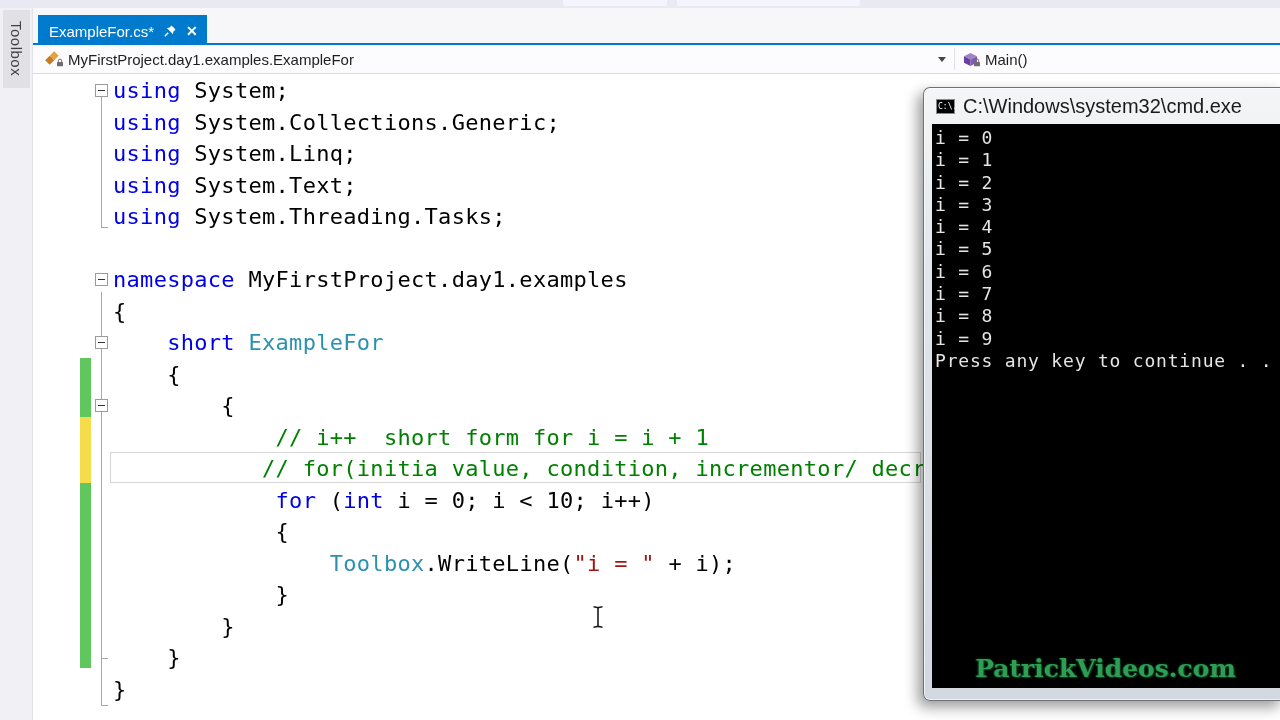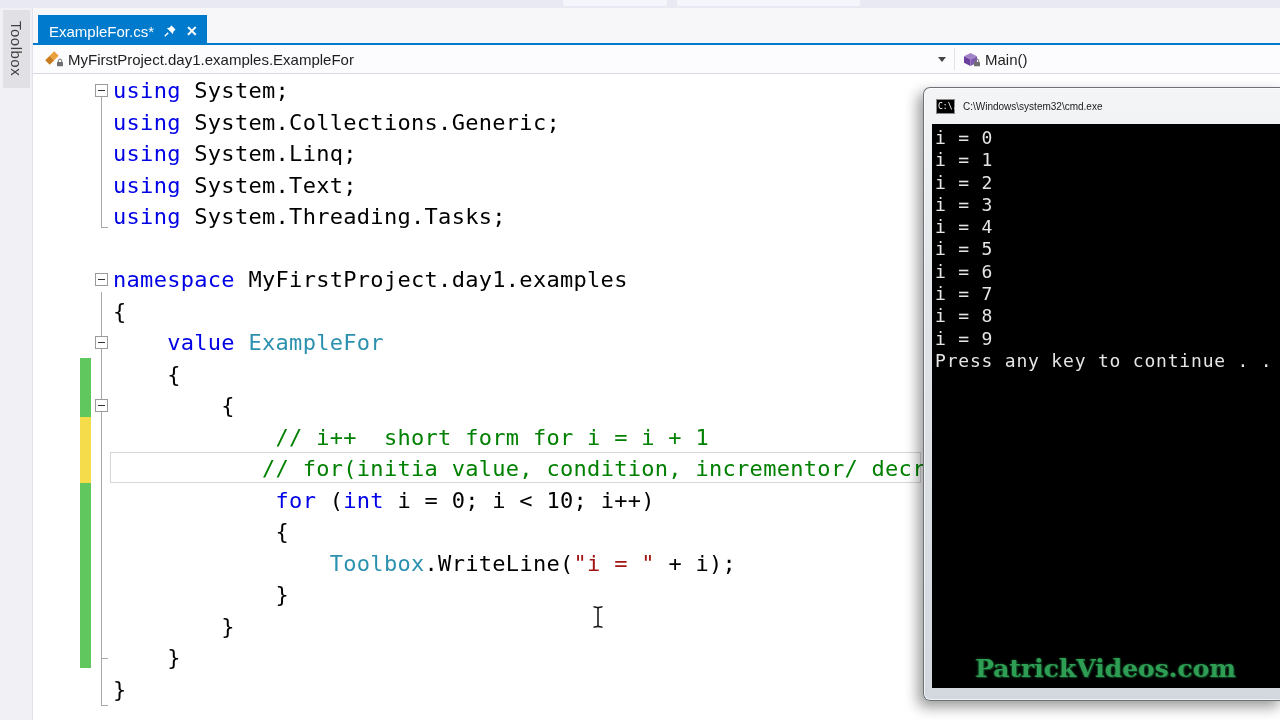--- a/index.html
+++ b/index.html
@@ -78,21 +78,21 @@
   
   #cmd-window { position:absolute; left:923px; top:87px; width:361px; height:614px;
                 background:linear-gradient(180deg,#F4F5F6 0%,#E2E6EA 30%,#D2D8DE 100%);
                 border:1px solid #6E7278; border-right:none; border-radius:7px 0 0 7px;
                 box-shadow:-5px 6px 14px rgba(0,0,0,0.40), inset 0 0 0 1px rgba(255,255,255,0.65); }
   #cmd-titlebar { position:absolute; left:0; top:0; width:100%; height:36px; display:flex;
                   align-items:center; gap:8px; padding-left:12px; cursor:default; }
   #cmd-app-icon { width:19px; height:15px; background:#000; border:1px solid #888;
                   color:#fff; font-family:"DejaVu Sans Mono", monospace; font-size:8px;
                   line-height:13px; text-align:left; padding-left:1px; }
-  #cmd-title { font-size:10px; color:#1A1A1A; white-space:nowrap; }
+  #cmd-title { font-size:20px; color:#1A1A1A; white-space:nowrap; }
   #cmd-console { position:absolute; left:8px; top:36px; right:0; bottom:12px;
                  background:var(--console-bg); overflow:hidden; cursor:text; }
   #console-lines { padding:3px 0 0 3px; font-family:"DejaVu Sans Mono", monospace;
                    font-size:18px; line-height:22.3px; letter-spacing:0.8px;
                    color:var(--console-fg); white-space:pre; }
   #cmd-watermark { position:absolute; left:0; bottom:5px; width:347px; text-align:center;
                    font-family:"DejaVu Serif", serif; font-weight:bold; font-size:25px;
                    color:var(--wm-green);
                    text-shadow:1px 1px 0 #0D3A1C, -1px 0 0 #0D3A1C, 0 0 3px #144D26; }
 </style>
@@ -180,21 +180,21 @@
 
     <div id="code-lines">
         <div class="code-line"><span class="tk-kw">using</span><span class="tk-pl"> System;</span></div>
         <div class="code-line"><span class="tk-kw">using</span><span class="tk-pl"> System.Collections.Generic;</span></div>
         <div class="code-line"><span class="tk-kw">using</span><span class="tk-pl"> System.Linq;</span></div>
         <div class="code-line"><span class="tk-kw">using</span><span class="tk-pl"> System.Text;</span></div>
         <div class="code-line"><span class="tk-kw">using</span><span class="tk-pl"> System.Threading.Tasks;</span></div>
         <div class="code-line"></div>
         <div class="code-line"><span class="tk-kw">namespace</span><span class="tk-pl"> MyFirstProject.day1.examples</span></div>
         <div class="code-line"><span class="tk-pl">{</span></div>
-        <div class="code-line"><span class="tk-pl">    </span><span class="tk-kw">value</span><span class="tk-pl"> </span><span class="tk-ty">ExampleFor</span></div>
+        <div class="code-line"><span class="tk-pl">    </span><span class="tk-kw">short</span><span class="tk-pl"> </span><span class="tk-ty">ExampleFor</span></div>
         <div class="code-line"><span class="tk-pl">    {</span></div>
         <div class="code-line"><span class="tk-pl">        {</span></div>
         <div class="code-line"><span class="tk-pl">            </span><span class="tk-cm">// i++  short form for i = i + 1</span></div>
         <div class="code-line"><span class="tk-pl">           </span><span class="tk-cm">// for(initia value, condition, incrementor/ decr</span></div>
         <div class="code-line"><span class="tk-pl">            </span><span class="tk-kw">for</span><span class="tk-pl"> (</span><span class="tk-kw">int</span><span class="tk-pl"> i = 0; i &lt; 10; i++)</span></div>
         <div class="code-line"><span class="tk-pl">            {</span></div>
         <div class="code-line"><span class="tk-pl">                </span><span class="tk-ty">Toolbox</span><span class="tk-pl">.WriteLine(</span><span class="tk-st">"i = "</span><span class="tk-pl"> + i);</span></div>
         <div class="code-line"><span class="tk-pl">            }</span></div>
         <div class="code-line"><span class="tk-pl">        }</span></div>
         <div class="code-line"><span class="tk-pl">    }</span></div>

